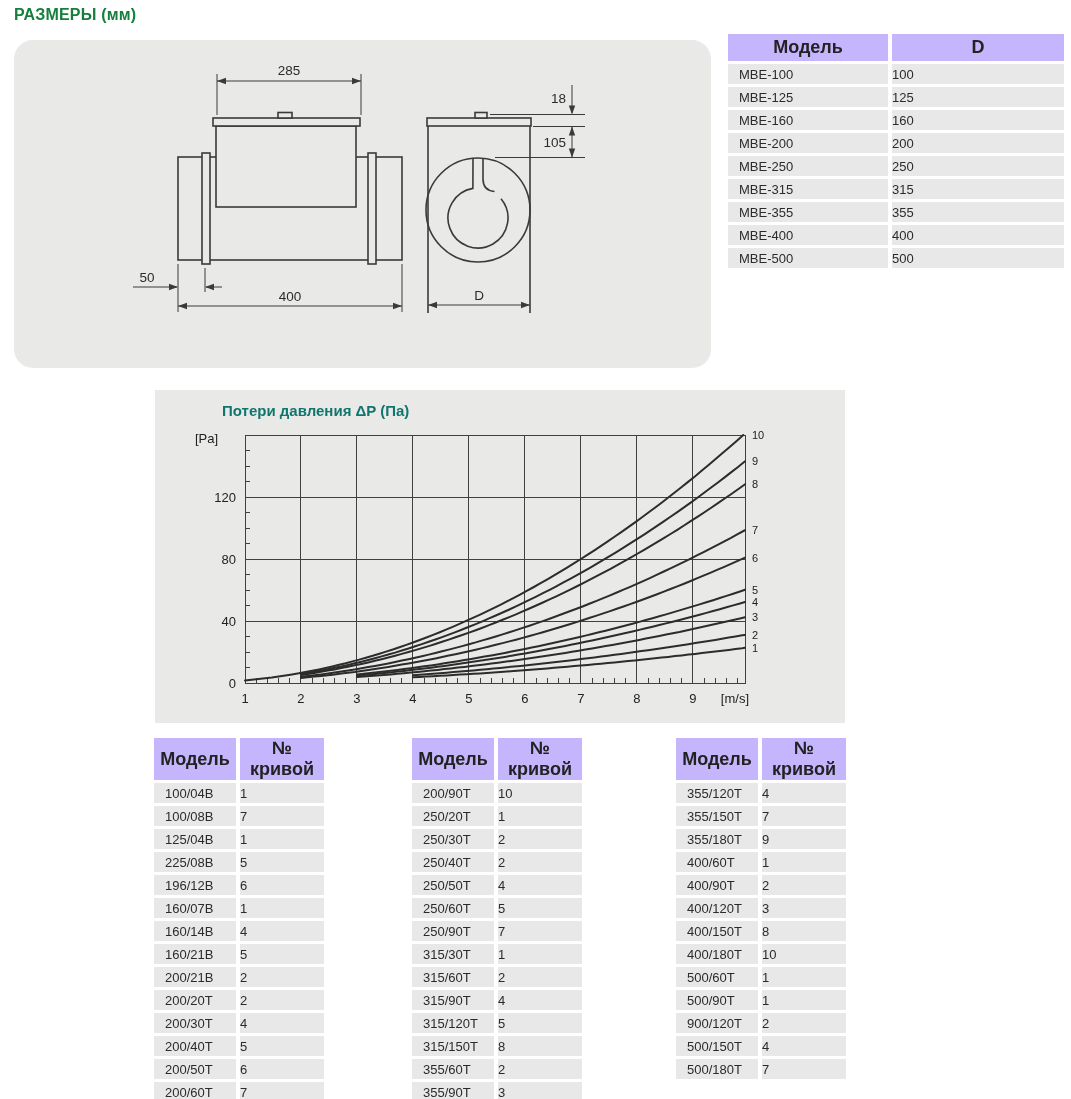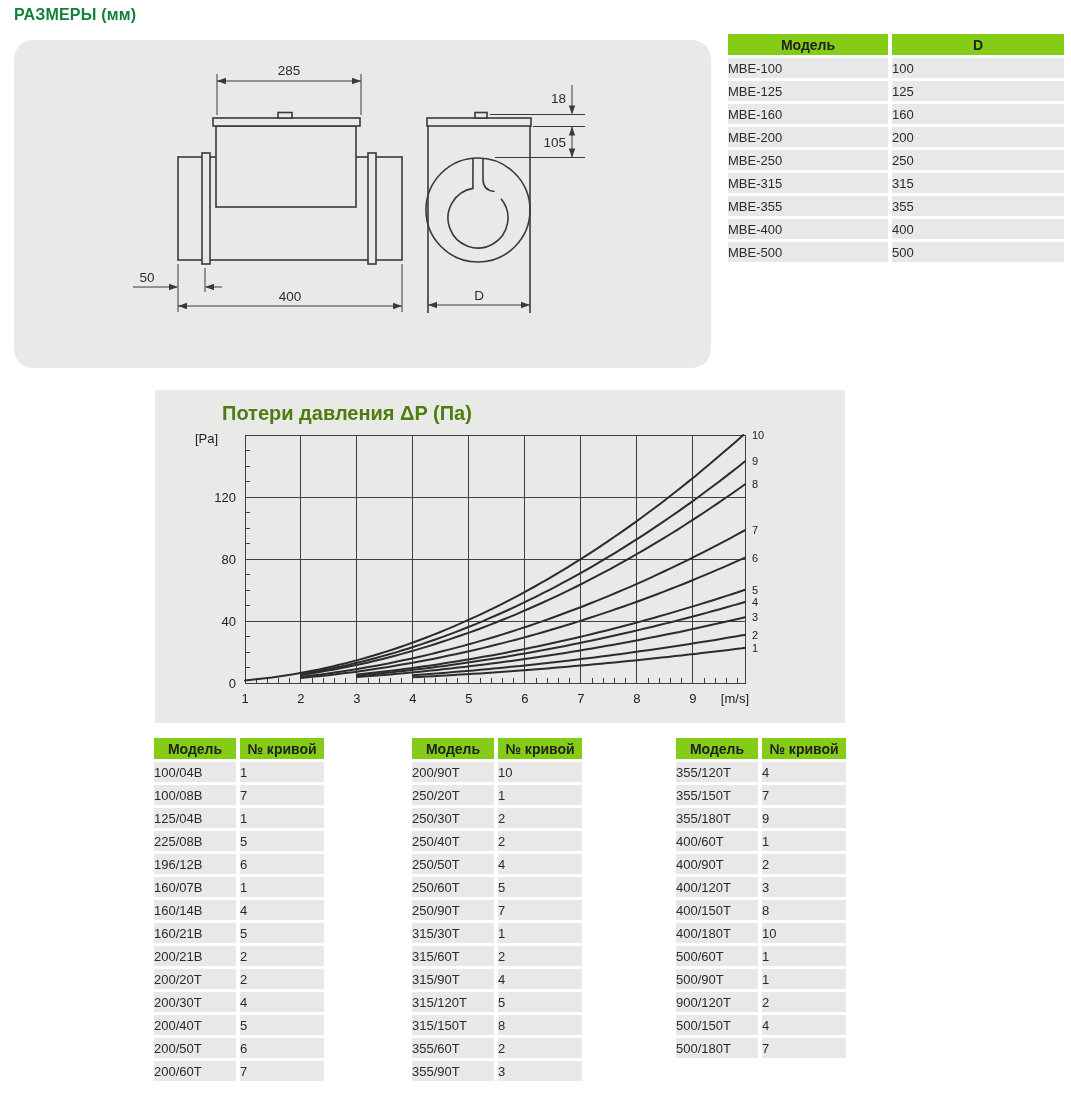--- a/index.html
+++ b/index.html
@@ -3,29 +3,29 @@
 <meta charset="utf-8">
 <style>
   * { margin:0; padding:0; box-sizing:border-box; }
   html,body { background:#ffffff; }
   body { font-family:"Liberation Sans", sans-serif; color:#2b2b2b; }
   .page { position:relative; width:1071px; height:1099px; background:#fff; overflow:hidden; }
   .page-title { position:absolute; left:14px; top:6px; font-size:16px; font-weight:bold; color:#15803d; letter-spacing:0.2px; }
   .panel { position:absolute; background:#e9e9e8; }
   #drawing-panel { left:14px; top:40px; width:697px; height:328px;border-radius:19px; }
   #chart-panel { left:155px; top:390px; width:690px; height:333px; }
-  .chart-title { position:absolute; left:67px; top:12px; font-size:20px; font-weight:bold; color:#4d7c0f; }
+  .chart-title { position:absolute; left:67px; top:12px; font-size:15px; font-weight:bold; color:#0f766e; }
   #chart-svg { position:absolute; left:0; top:0; }
 
   
   .table-wrap { position:absolute; }
   table { border-collapse:separate; border-spacing:4px 3px; table-layout:fixed; }
-  th { background:#84cc16; font-weight:bold; text-align:center; font-size:14px; height:21px; color:#222; }
+  th { background:#c4b5fd; font-weight:bold; text-align:center; font-size:18px; height:27px; color:#222; }
   td { background:#e8e8e8; font-size:13px; height:20px; color:#2b2b2b; }
-  td.model { text-align:left; }
+  td.model { text-align:left; padding-left:11px; }
   td.value { text-align:left; }
   #model-table { left:724px; top:31px; }
   #model-table .c1 { width:160px; } #model-table .c2 { width:172px; }
   .curve-table { top:735px; }
   .curve-table .c1 { width:82px; } .curve-table .c2 { width:84px; }
   #curve-table-1 { left:150px; } #curve-table-2 { left:408px; } #curve-table-3 { left:672px; }
 
   
   .geo rect, .geo line, .geo circle, .geo path { stroke:#3a3a3a; stroke-width:1.6; fill:none; }
   .geo rect { fill:#e9e9e8; }

